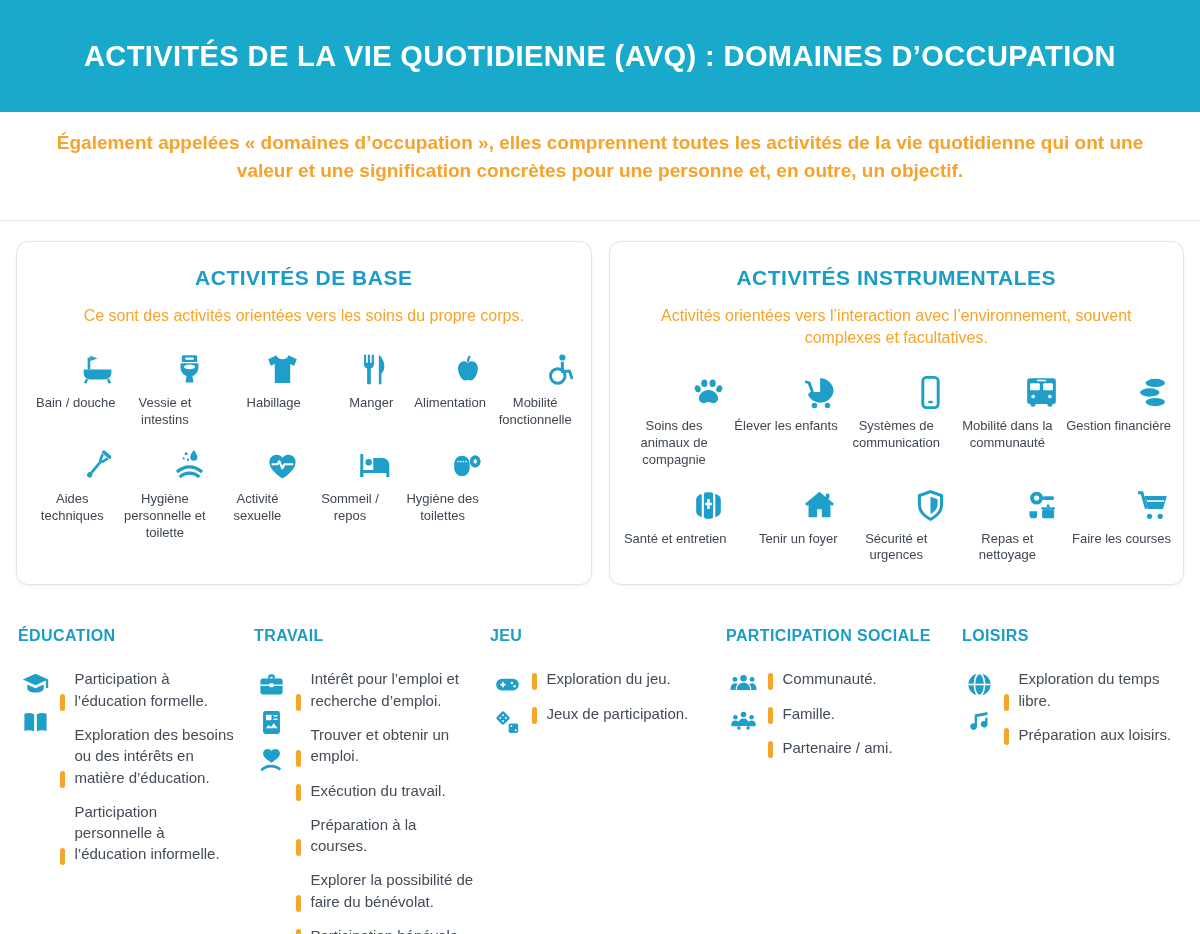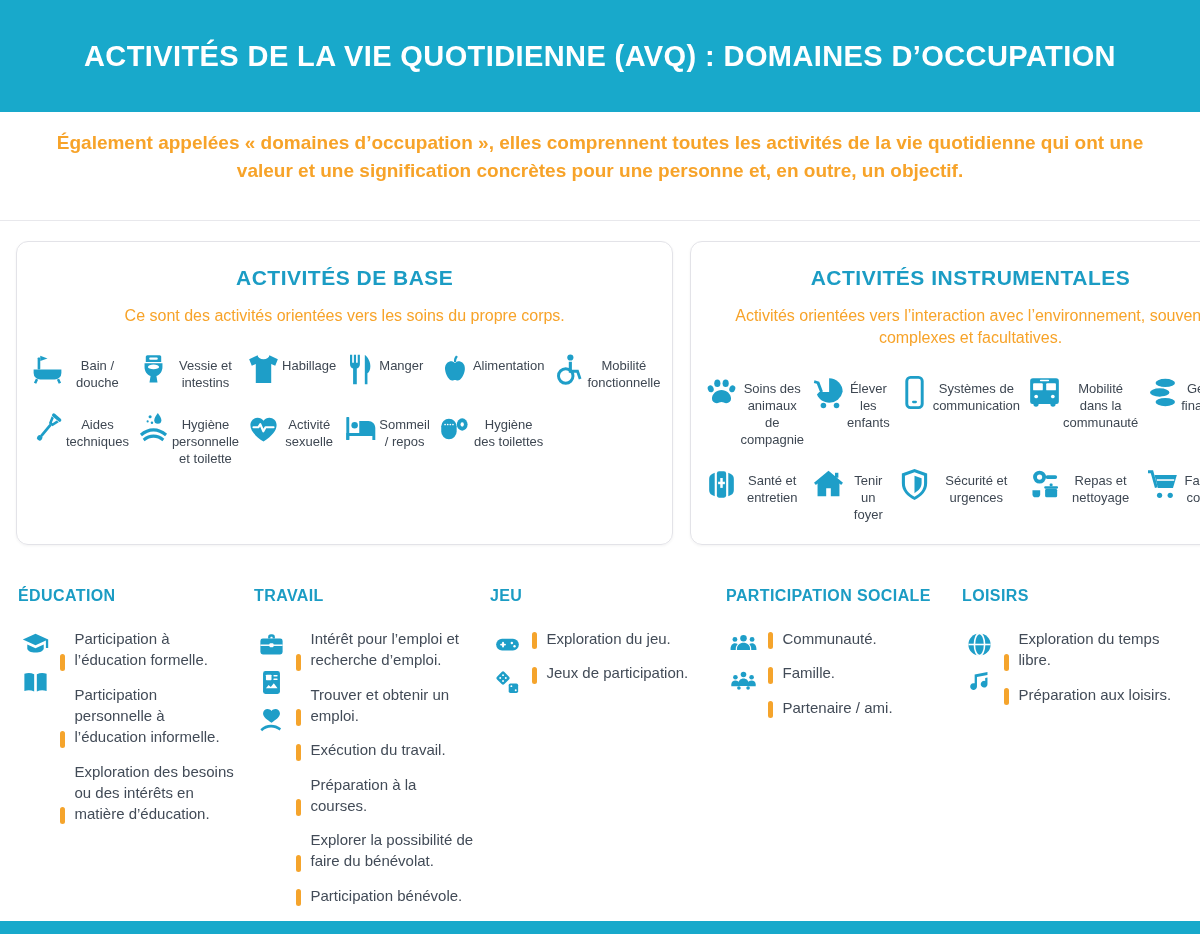--- a/index.html
+++ b/index.html
@@ -57,21 +57,21 @@
     font-size:21px;font-weight:bold;letter-spacing:.5px;text-align:center;
   }
   .card .desc{
     color:var(--orange);
     font-size:16px;line-height:1.4;text-align:center;
     margin:15px auto 0;max-width:500px;font-weight:400;
   }
   .igrid{
     display:grid;margin-top:24px;row-gap:18px;column-gap:6px;
   }
-  .gitem{display:flex;flex-direction:row;align-items:flex-start;}
+  .gitem{display:flex;flex-direction:column;align-items:flex-end;}
   .gitem .ic{width:37px;height:37px;color:var(--teal-icon);flex:none;}
   .gitem .lbl{
     margin-top:7px;color:#3E4752;font-size:13px;line-height:1.3;text-align:center;
   }
   
   .bottom{
     display:grid;grid-template-columns:repeat(5,1fr);
     padding:22px 10px 0;flex:none;
   }
   .bcol{padding:0 8px;}
@@ -472,25 +472,25 @@
             <use href="#open-book-icon"></use>
           </svg>
         </div>
         <ul class="blist">
           <li>
             <span class="bar"></span>
             <span>Participation à l’éducation formelle.</span>
           </li>
           <li>
             <span class="bar"></span>
+            <span>Exploration des besoins ou des intérêts en matière d’éducation.</span>
+          </li>
+          <li>
+            <span class="bar"></span>
             <span>Participation personnelle à l’éducation informelle.</span>
-          </li>
-          <li>
-            <span class="bar"></span>
-            <span>Exploration des besoins ou des intérêts en matière d’éducation.</span>
           </li>
         </ul>
       </div>
     </div>
     <div class="bcol">
       <h3>TRAVAIL</h3>
       <div class="brow">
         <div class="icol">
           <svg class="ic">
             <use href="#briefcase-icon"></use>

